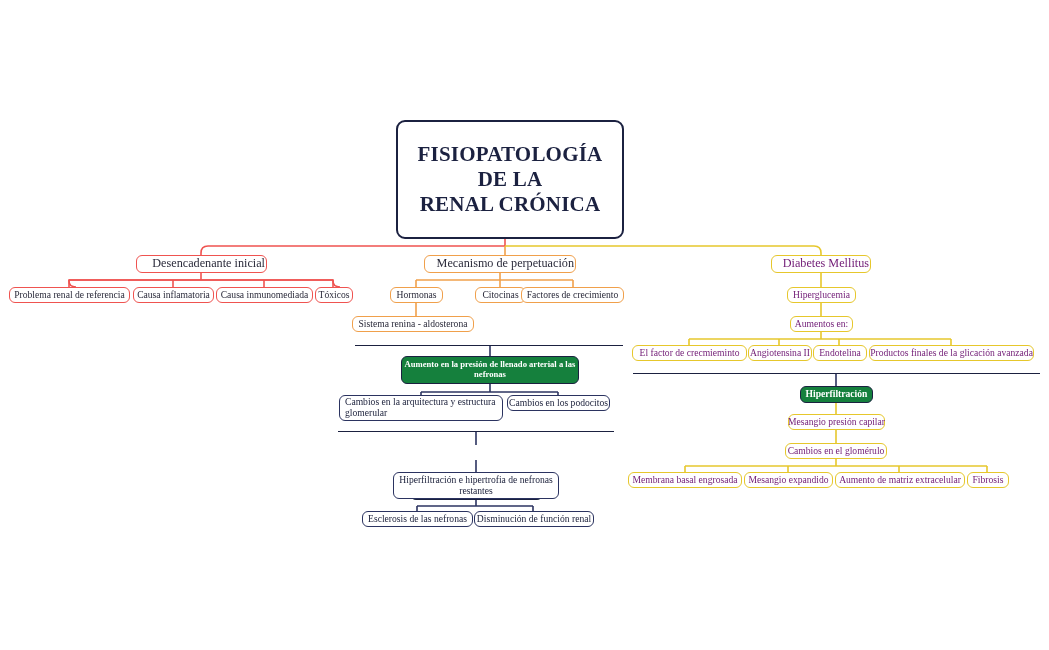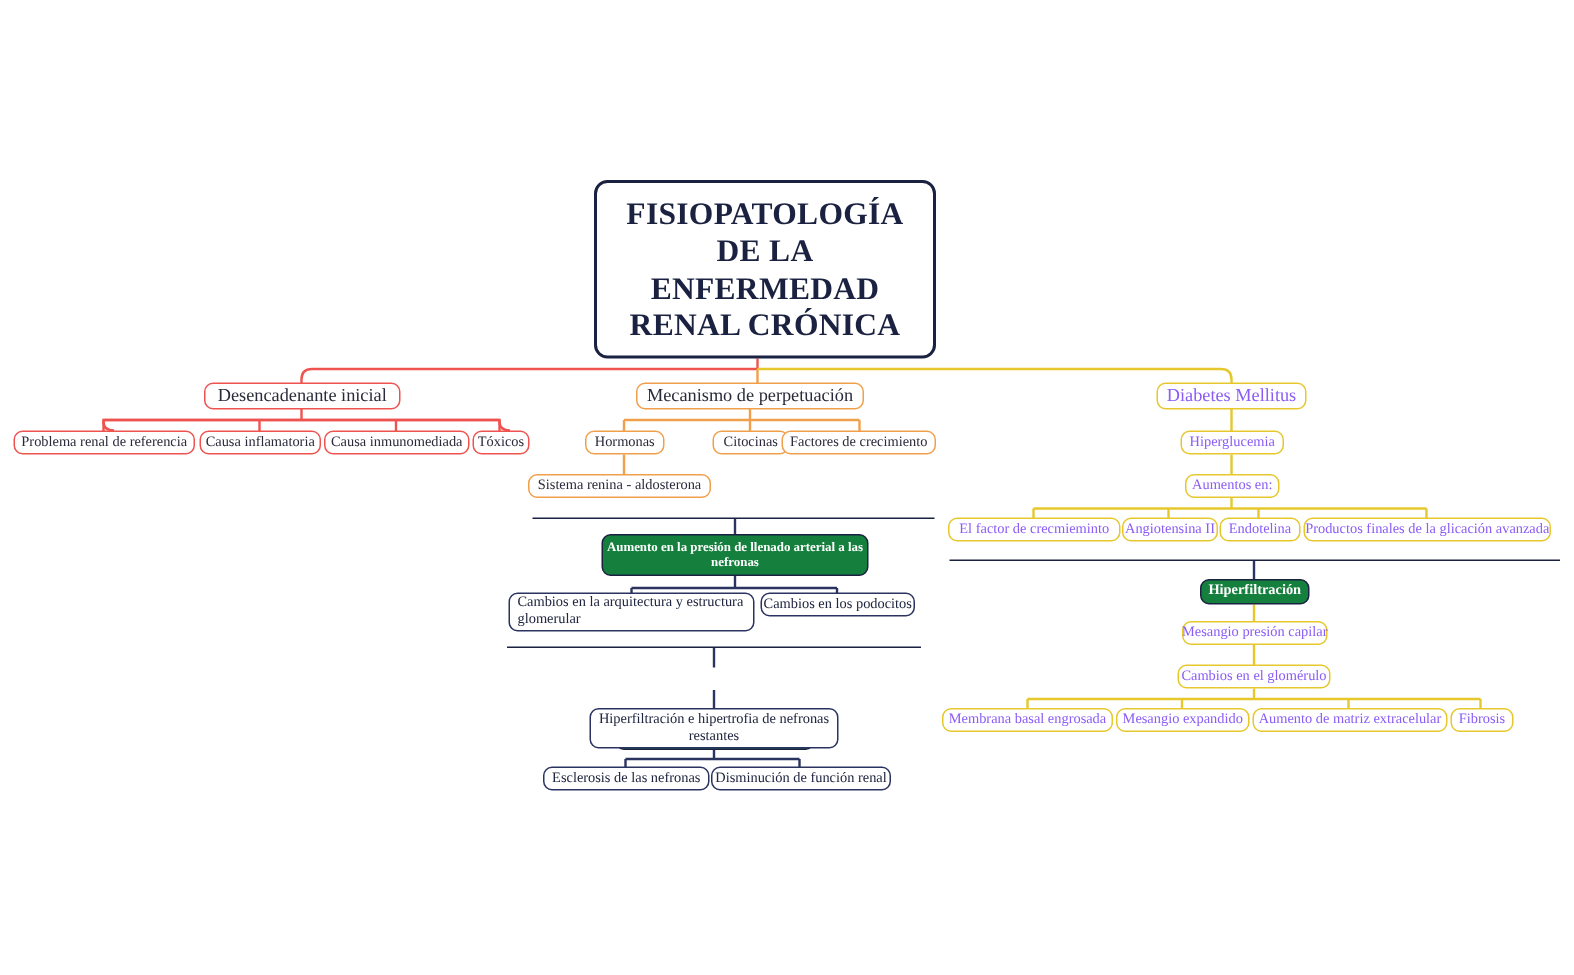--- a/index.html
+++ b/index.html
@@ -45,34 +45,34 @@
     color: #1b2140;
     font-size: 21px;
     line-height: 1.18;
     letter-spacing: .2px;
     white-space: normal;
   }
 
   
   .n-red    { border: 1.6px solid #ef5350; color: #2a2a3a; }
   .n-orange { border: 1.6px solid #f0a04b; color: #2a2a3a; }
-  .n-yellow { border: 1.6px solid #e6c72c; color: #8b5cf6; }
+  .n-yellow { border: 1.6px solid #e6c72c; color: #701a75; }
   .n-navy   { border: 1.6px solid #2b3360; color: #20253f; }
 
   
   .n-dark {
     background: #15803d;
     border: 1.6px solid #1b2140;
     color: #ffffff;
     font-weight: bold;
   }
 
   .fs9  { font-size: 8.6px; }
   .fs10 { font-size: 9.6px; }
-  .fs13 { font-size: 12.2px; }
+  .fs13 { font-size: 12.2px; justify-content: flex-end; }
 
   
   .rule {
     position: absolute;
     height: 0;
     border-top: 1.6px solid #1b2140;
     z-index: 2;
   }
 </style>
 </head>
@@ -142,21 +142,20 @@
   </g>
 </svg>
 
 <div class="rule" style="left:355px; top:345px; width:268px;"></div>
 <div class="rule" style="left:338px; top:431px; width:276px;"></div>
 <div class="rule" style="left:633px; top:373px; width:407px;"></div>
 
 <div class="node root" style="left:396px; top:120px; width:228px; height:119px; flex-direction:column;">
   <span class="lbl">FISIOPATOLOGÍA</span>
   <span class="lbl">DE LA</span>
-  <span class="lbl">ENFERMEDAD</span>
   <span class="lbl">RENAL CRÓNICA</span>
 </div>
 
 <div class="node n-red fs13" style="left:136px; top:255px; width:131px; height:18px;">
   <span class="lbl">Desencadenante inicial</span>
 </div>
 
 <div class="node n-red fs10" style="left:9px; top:287px; width:121px; height:16px;">
   <span class="lbl">Problema renal de referencia</span>
 </div>

